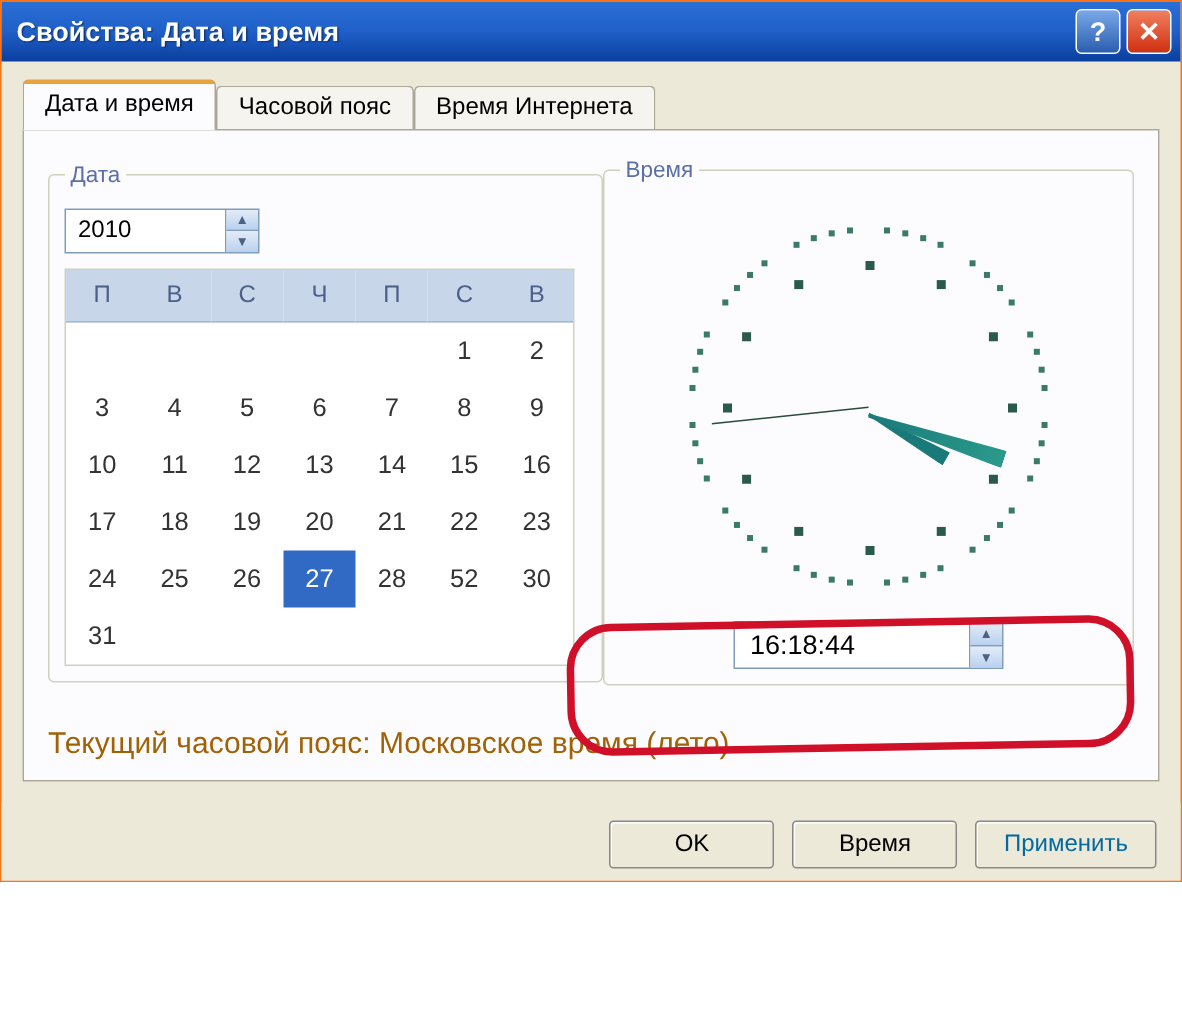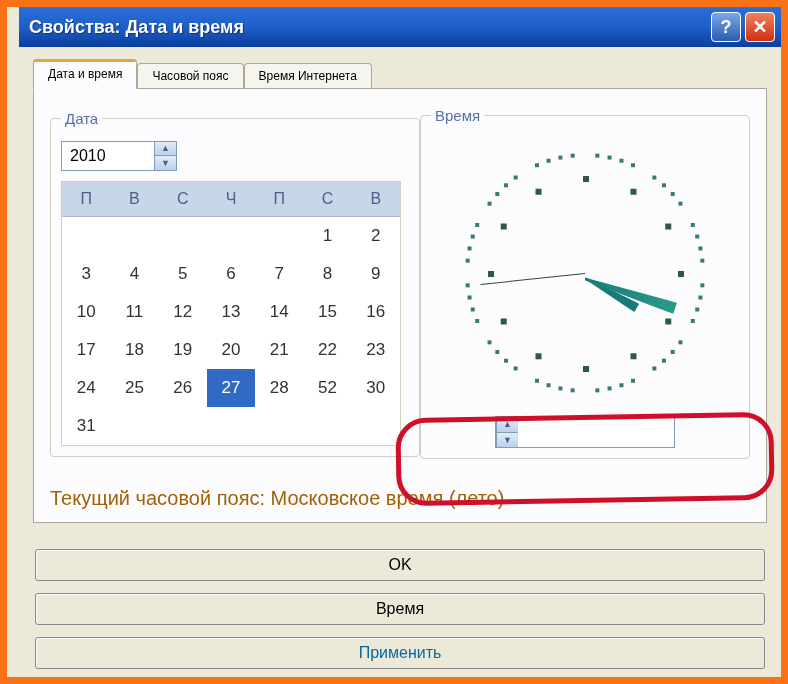--- a/index.html
+++ b/index.html
@@ -7,23 +7,22 @@
     margin: 0;
     font-family: Tahoma, sans-serif;
     font-size: 13px;
     background: #fff;
     width: 788px;
     height: 684px;
     overflow: hidden;
   }
   .window {
     width: 788px;
-    border: 7px solid #f97316;
+    border: 1px solid #f97316;
     background: #ece9d8;
-    padding-left: 12px;
   }
   .titlebar {
     background: linear-gradient(to bottom, #2a6fd6 0%, #1f5fc8 50%, #0a3f9e 100%);
     height: 40px;
     display: flex;
     align-items: center;
     padding: 0 6px 0 10px;
     color: #fff;
     font-size: 18px;
     font-weight: bold;
@@ -51,21 +50,21 @@
     display: flex;
     align-items: flex-end;
     position: relative;
     z-index: 2;
   }
   .tab {
     background: #fcfcfe;
     border: 1px solid #aca899;
     border-bottom: none;
     padding: 7px 14px;
-    font-size: 12px;
+    font-size: 16px;
     border-radius: 4px 4px 0 0;
     margin-right: 0;
     position: relative;
   }
   .tab:not(.active) {
     background: #f5f4ee;
     margin-top: 3px;
     padding-top: 5px;
     padding-bottom: 5px;
   }
@@ -134,21 +133,21 @@
   }
   .dropdown .arrow-btn {
     width: 22px;
     background: linear-gradient(to bottom, #e4ecf7, #b9d1ef);
     border-left: 1px solid #7f9db9;
     display: flex;
     align-items: center;
     justify-content: center;
     color: #4d6185;
   }
-  .spin-field { width: 116px; }
+  .spin-field { width: 130px; }
   .spin-field .value {
     flex: 1;
     padding: 3px 8px;
     display: flex;
     align-items: center;
   }
   .spin-field .spinners {
     width: 22px;
     display: flex;
     flex-direction: column;
@@ -282,21 +281,20 @@
     margin-top: 28px;
     font-size: 20px;
     color: #a16207;
   }
   .button-bar {
     display: flex;
     justify-content: flex-end;
     gap: 12px;
     padding: 12px 16px 8px 16px;
     background: #ece9d8;
-    flex-direction: column;
   }
   .btn {
     min-width: 110px;
     padding: 6px 18px;
     background: #ece9d8;
     border: 1px solid #888;
     border-radius: 3px;
     font-size: 16px;
     text-align: center;
     box-shadow: 1px 1px 0 #fff inset;
@@ -467,20 +465,21 @@
                 <div class="tick" style="transform: translate(-71.3587px, -97.464px);"></div>
                 <div class="tick inner" style="transform: translate(-49.5px, -84.2724px);"></div>
                 <div class="tick" style="transform: translate(-49.9949px, -109.798px);"></div>
                 <div class="tick" style="transform: translate(-38.464px, -114.225px);"></div>
                 <div class="tick" style="transform: translate(-26.5336px, -117.421px);"></div>
                 <div class="tick" style="transform: translate(-14.3344px, -119.354px);"></div>
               </div>
           </div>
           <div class="time-field-row">
             <div class="time-field">
+              <div class="value">16:18:44</div>
               <div class="spinners">
                 <div class="spin-up">▲</div>
                 <div class="spin-down">▼</div>
               </div>
             </div>
           </div>
         </fieldset>
 
       </div>
 

